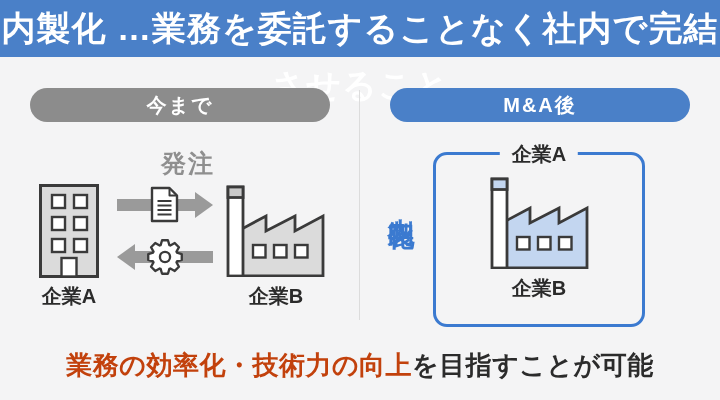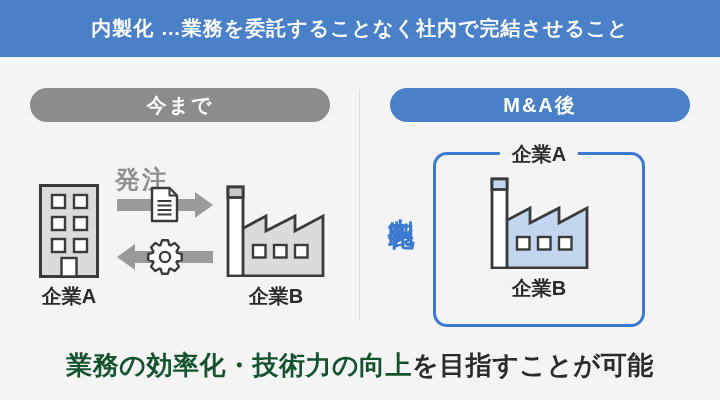--- a/index.html
+++ b/index.html
@@ -3,21 +3,21 @@
 <meta charset="utf-8">
 <style>
   html,body{margin:0;padding:0;background:#f4f4f5;}
   .stage{
     position:relative;width:720px;height:400px;background:#f4f4f5;overflow:hidden;
     font-family:"Liberation Sans","DejaVu Sans",sans-serif;
   }
   
   .header{
     position:absolute;left:0;top:0;width:720px;height:57px;background:#4a80c8;
-    color:#ffffff;font-size:20px;font-weight:bold;text-align:center;line-height:57px;
+    color:#ffffff;font-size:34px;font-weight:bold;text-align:center;line-height:57px;
     letter-spacing:1px;
   }
   
   .pill{
     position:absolute;top:88px;width:300px;height:34px;border-radius:17px;
     color:#fff;font-size:20px;font-weight:bold;text-align:center;line-height:34px;letter-spacing:2px;
   }
   .pill-gray{left:30px;background:#8c8c8c;}
   .pill-blue{left:390px;background:#4a80c8;}
   
@@ -31,22 +31,22 @@
   .arrow-left{left:117px;top:244px;}
   .icon-doc{left:150px;top:186px;}
   .icon-gear{left:146px;top:238px;}
   
   .lbl{
     position:absolute;width:100px;text-align:center;font-size:20px;font-weight:bold;color:#2b2b2b;
   }
   .lbl-companyA-left{left:19px;top:283px;}
   .lbl-companyB-left{left:226px;top:283px;}
   .midlbl{
-    position:absolute;left:115px;width:100px;text-align:left;
-    font-size:25px;font-weight:bold;color:#8f8f8f;letter-spacing:2px;margin-top:16px;
+    position:absolute;left:115px;width:100px;text-align:right;
+    font-size:25px;font-weight:bold;color:#8f8f8f;letter-spacing:2px;
   }
   .lbl-order{top:147px;}
   .lbl-delivery{top:275px;}
   
   .company-box{
     position:absolute;left:433px;top:152px;width:212px;height:175px;
     border:3px solid #3b7ad0;border-radius:14px;box-sizing:border-box;
   }
   .box-top-label{
     position:absolute;top:-14px;left:50%;transform:translateX(-50%);
@@ -59,21 +59,21 @@
   .vertical-label{
     position:absolute;left:385px;top:197px;width:32px;
     writing-mode:vertical-rl;text-orientation:upright;
     font-size:27px;font-weight:bold;color:#3b7ad0;letter-spacing:2px;line-height:32px;
   }
   
   .footer-text{
     position:absolute;left:0;top:345px;width:720px;height:40px;line-height:40px;
     text-align:center;font-size:26px;font-weight:bold;color:#2b2b2b;letter-spacing:0.5px;
   }
-  .footer-text .hl{color:#14532d;margin-top:27px;}
+  .footer-text .hl{color:#c2410c;margin-top:27px;}
   
   .factory-gray{--fbody:#dbdbdb;--fcap:#c9c9c9;}
   .factory-blue{--fbody:#c3d6f0;--fcap:#c3d6f0;}
 </style>
 </head>
 <body>
 
 <div class="stage">
 
   <div class="header">

